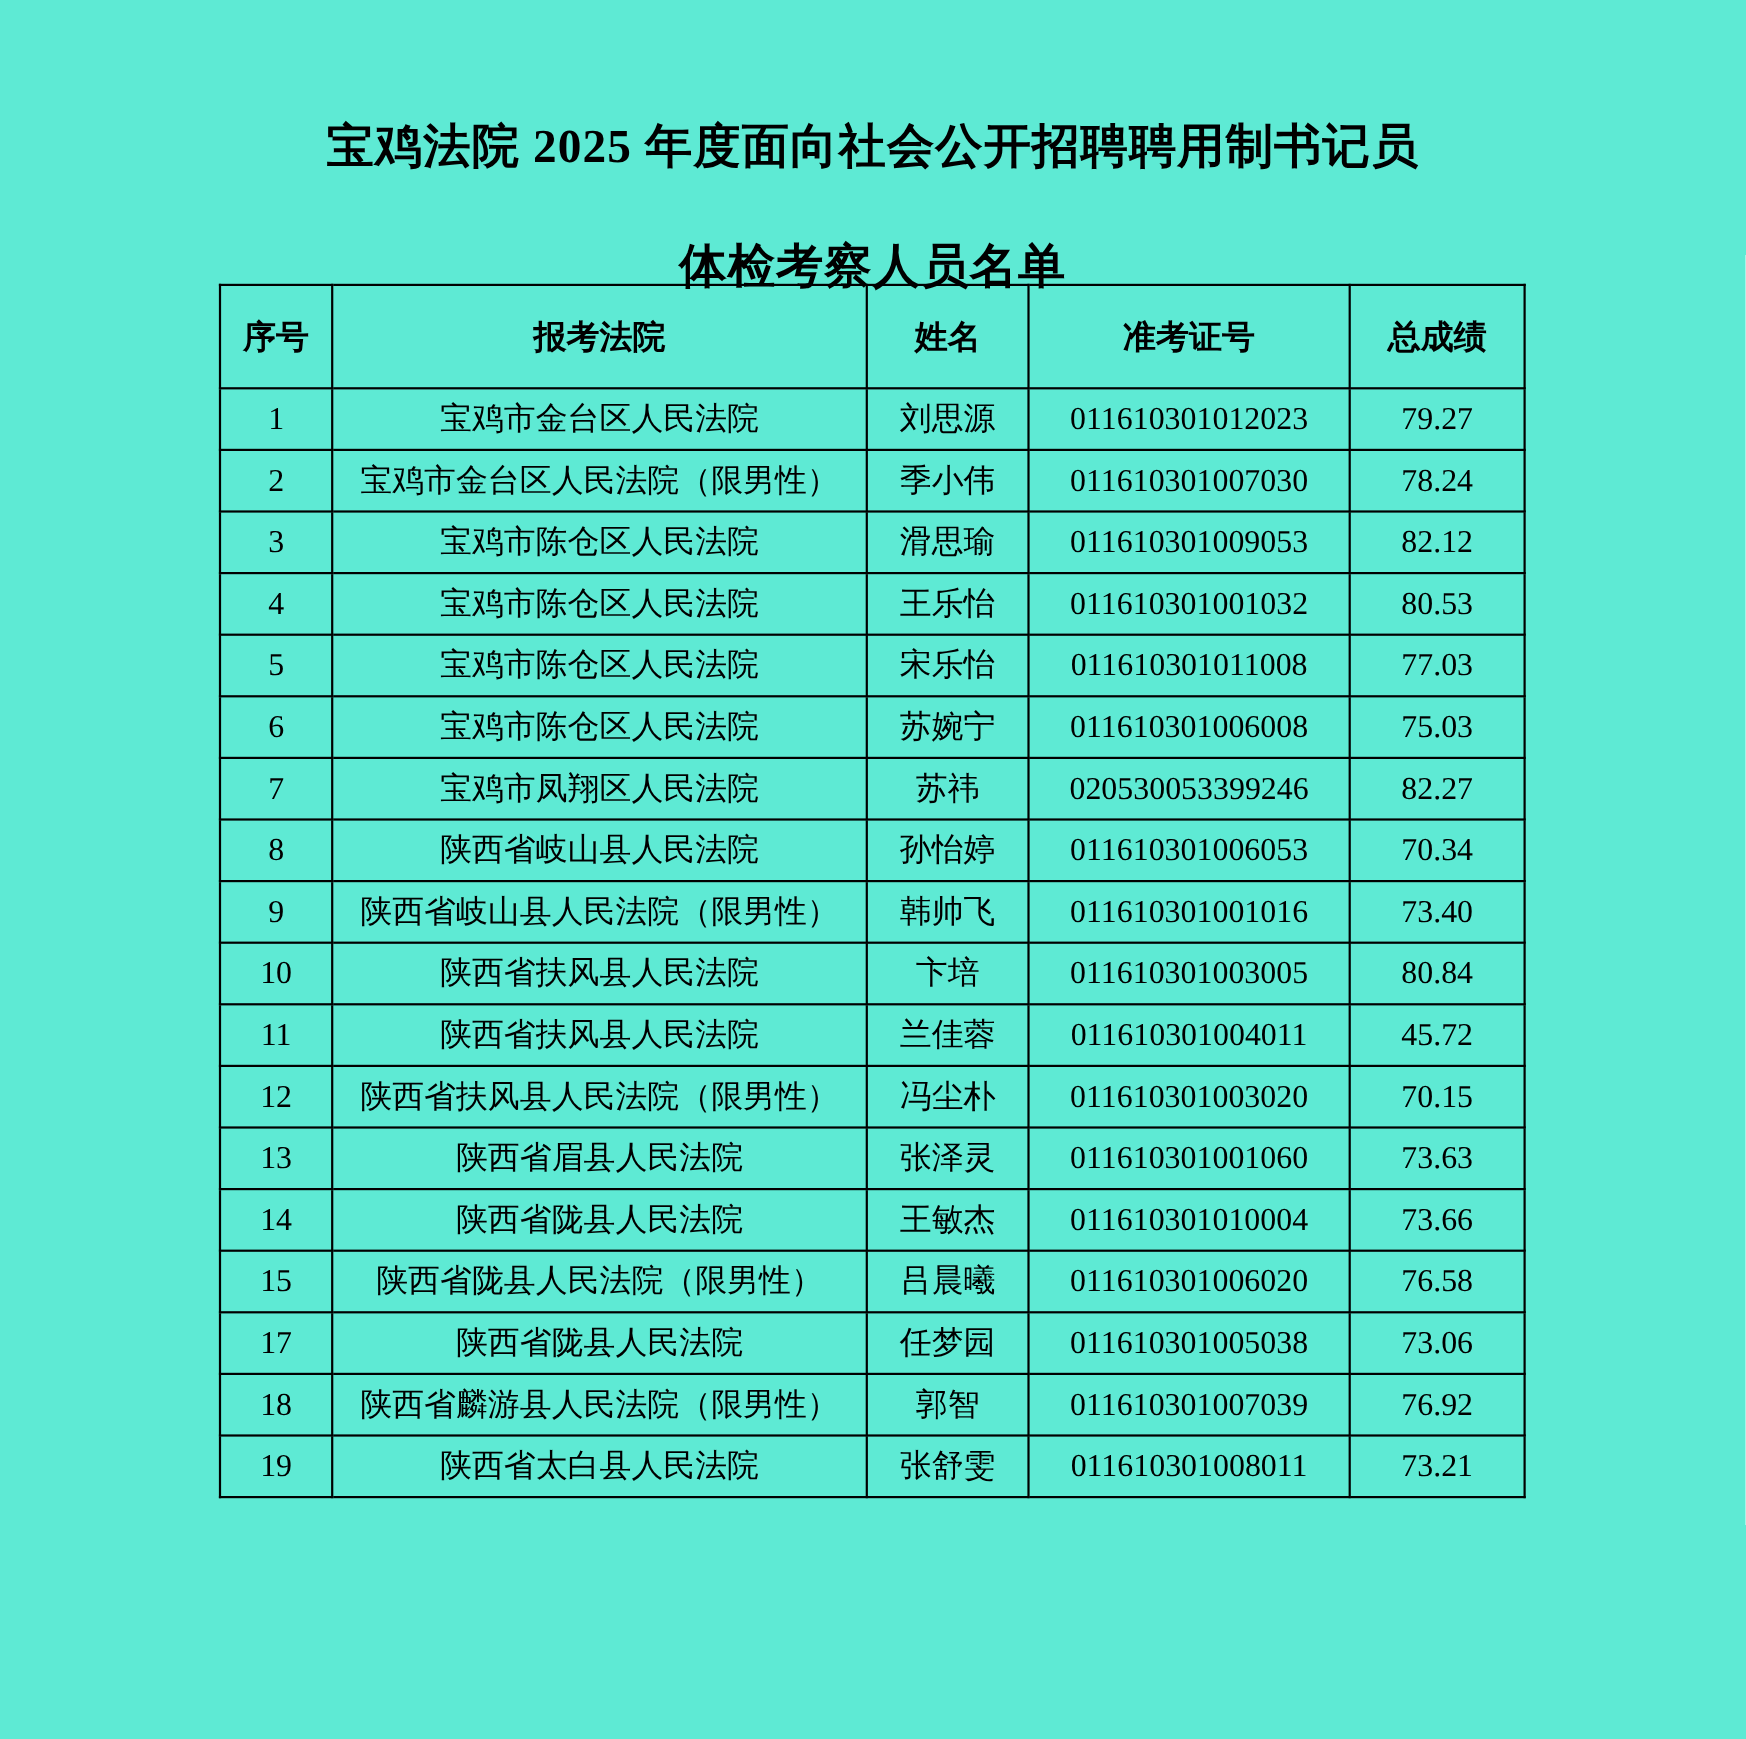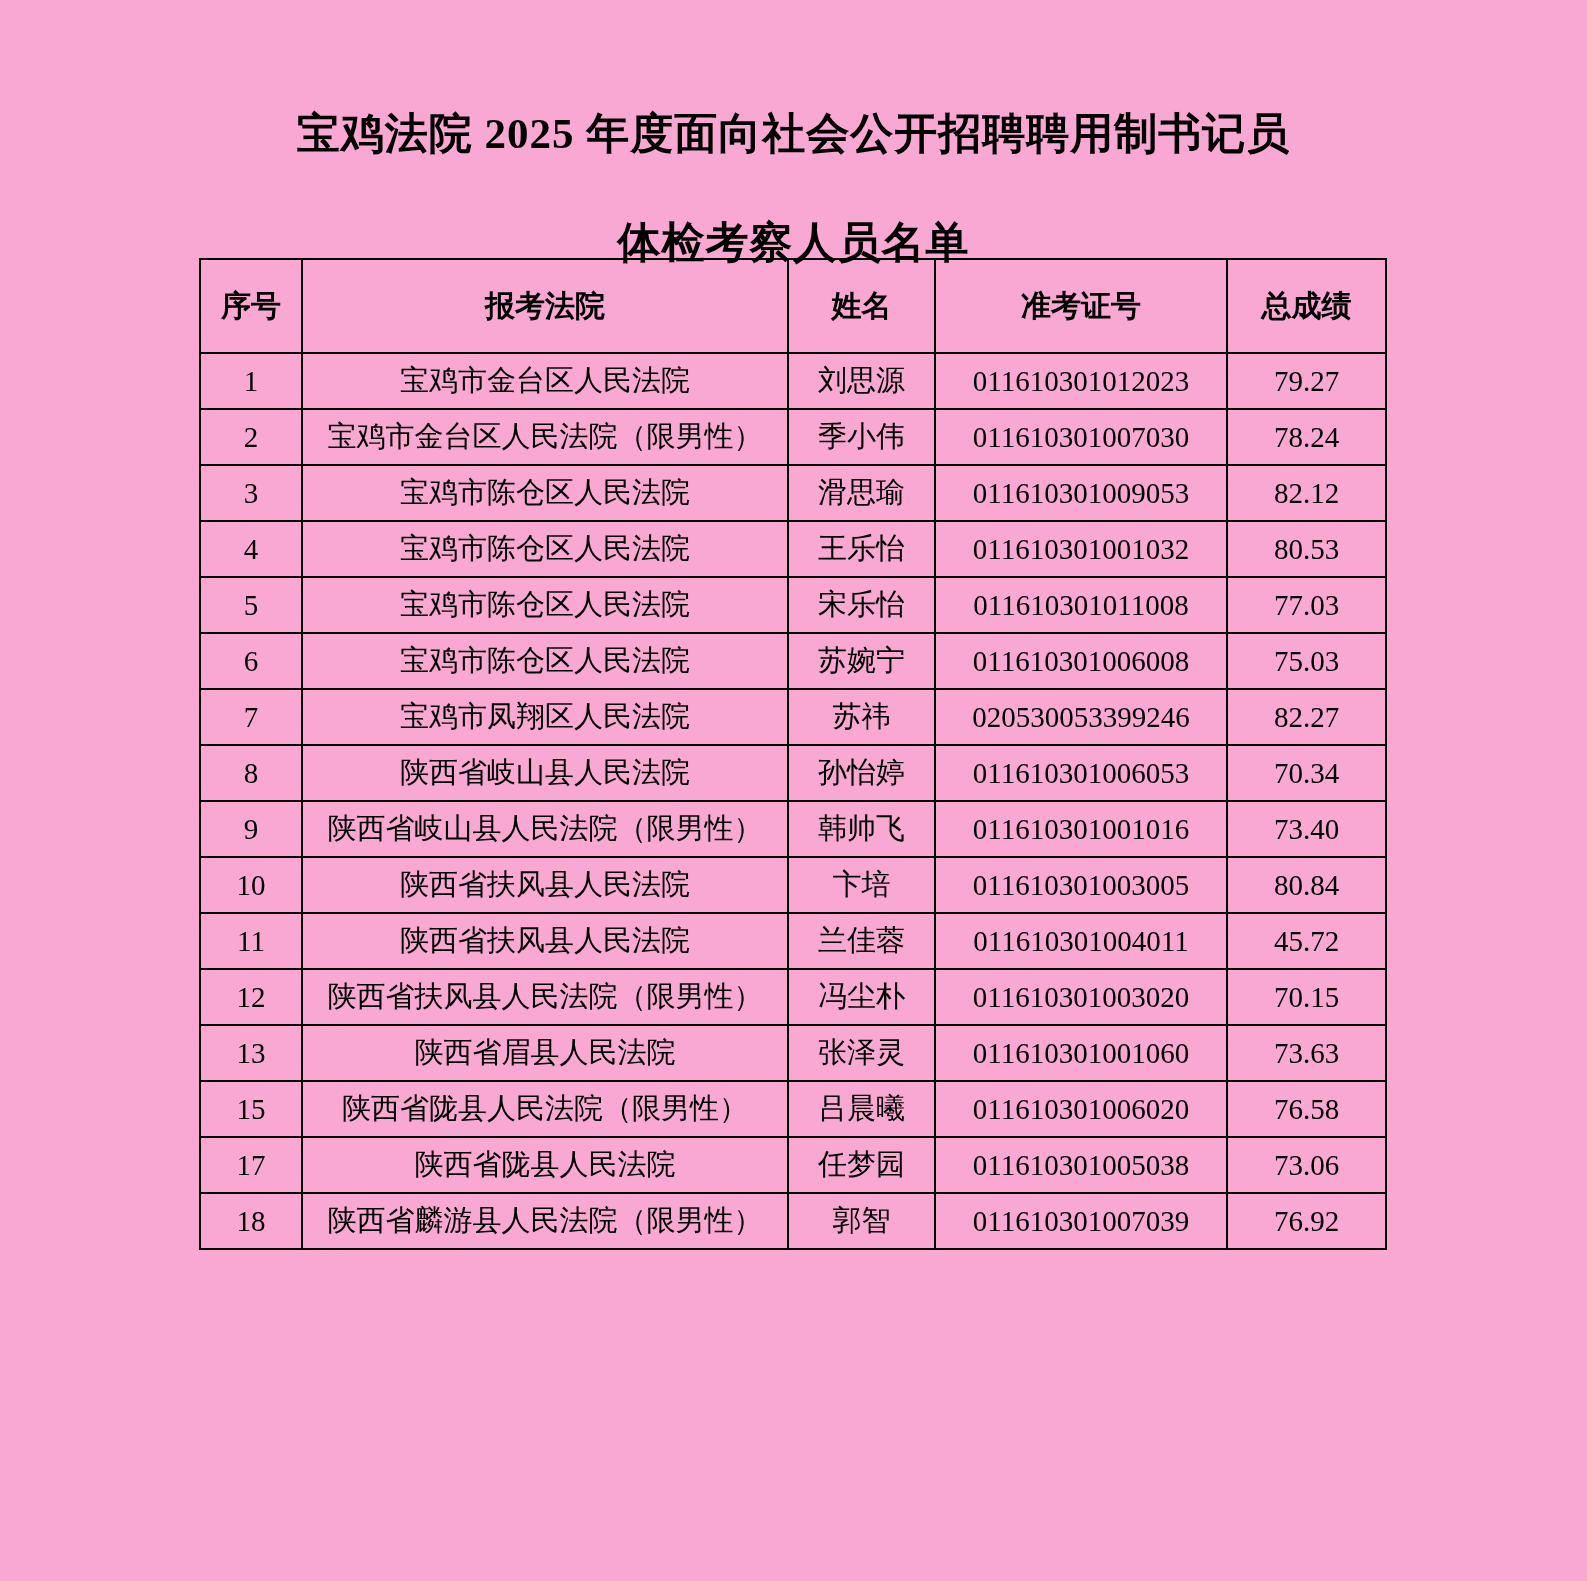--- a/index.html
+++ b/index.html
@@ -4,21 +4,21 @@
 <style>
   html, body {
     margin: 0;
     padding: 0;
     background: #ffffff;
   }
   .page {
     position: relative;
     width: 1587px;
     height: 1581px;
-    background: #f9a8d4;
+    background: #5eead4;
     color: #000000;
     font-family: "Liberation Serif", "DejaVu Serif", serif;
     overflow: hidden;
   }
   .title-block {
     padding-top: 112px;
     text-align: center;
   }
   .title-line {
     font-size: 43px;
@@ -180,36 +180,50 @@
         <td class="num">70.15</td>
       </tr>
         <tr>
         <td class="num">13</td>
         <td>陕西省眉县人民法院</td>
         <td>张泽灵</td>
         <td class="num">011610301001060</td>
         <td class="num">73.63</td>
       </tr>
         <tr>
+        <td class="num">14</td>
+        <td>陕西省陇县人民法院</td>
+        <td>王敏杰</td>
+        <td class="num">011610301010004</td>
+        <td class="num">73.66</td>
+      </tr>
+        <tr>
         <td class="num">15</td>
         <td>陕西省陇县人民法院（限男性）</td>
         <td>吕晨曦</td>
         <td class="num">011610301006020</td>
         <td class="num">76.58</td>
       </tr>
         <tr>
         <td class="num">17</td>
         <td>陕西省陇县人民法院</td>
         <td>任梦园</td>
         <td class="num">011610301005038</td>
         <td class="num">73.06</td>
       </tr>
         <tr>
         <td class="num">18</td>
         <td>陕西省麟游县人民法院（限男性）</td>
         <td>郭智</td>
         <td class="num">011610301007039</td>
         <td class="num">76.92</td>
       </tr>
+        <tr>
+        <td class="num">19</td>
+        <td>陕西省太白县人民法院</td>
+        <td>张舒雯</td>
+        <td class="num">011610301008011</td>
+        <td class="num">73.21</td>
+      </tr>
       </tbody>
   </table>
 
 </div>
 
 </body></html>

